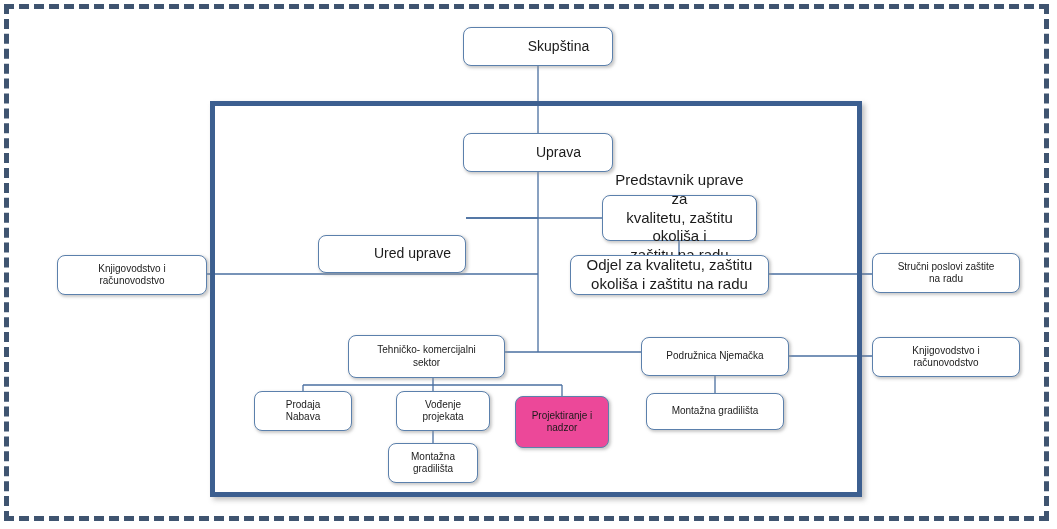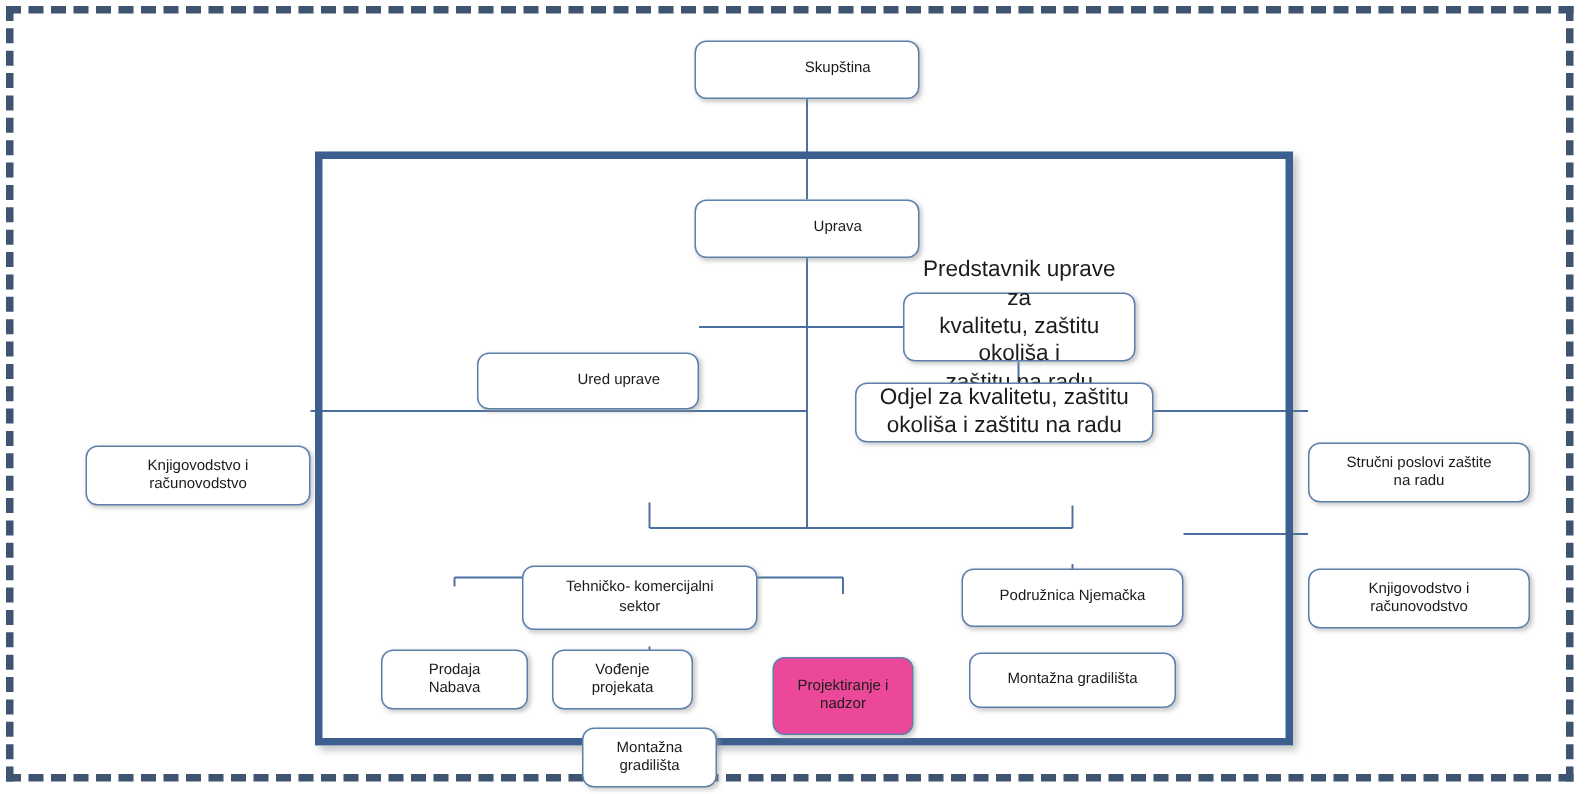--- a/index.html
+++ b/index.html
@@ -60,22 +60,22 @@
     color: #1b1b1b;
     display: flex;
     align-items: center;
     justify-content: center;
     text-align: center;
     line-height: 1.25;
     box-shadow: 1.5px 1.5px 3px rgba(150,150,150,0.5);
     padding: 2px 4px;
     white-space: pre-line;
   }
-  .fs-11 { font-size: 10px; padding-left: 45px; }
-  .fs-10 { font-size: 10px; margin-top: 42px; }
+  .fs-11 { font-size: 14px; padding-left: 45px; }
+  .fs-10 { font-size: 10px; }
   .fs-9  { font-size: 15px; }
 </style>
 </head>
 <body>
 
 <div id="chart-root">
 
   <div id="outer-frame"></div>
 
   <svg id="connectors" viewBox="0 0 1057 529" preserveAspectRatio="none">
@@ -116,21 +116,21 @@
 računovodstvo</span></div>
       <div class="node fs-10" style="left: 872px; top: 253px; width: 148px; height: 40px; border-color: rgb(91, 128, 172); background: rgb(255, 255, 255); color: rgb(27, 27, 27);"><span>Stručni poslovi zaštite
 na radu</span></div>
       <div class="node fs-10" style="left: 348px; top: 335px; width: 157px; height: 43px; border-color: rgb(91, 128, 172); background: rgb(255, 255, 255); color: rgb(27, 27, 27);"><span>Tehničko- komercijalni
 sektor</span></div>
       <div class="node fs-10" style="left: 641px; top: 337px; width: 148px; height: 39px; border-color: rgb(91, 128, 172); background: rgb(255, 255, 255); color: rgb(27, 27, 27);"><span>Podružnica Njemačka</span></div>
       <div class="node fs-10" style="left: 872px; top: 337px; width: 148px; height: 40px; border-color: rgb(91, 128, 172); background: rgb(255, 255, 255); color: rgb(27, 27, 27);"><span>Knjigovodstvo i
 računovodstvo</span></div>
       <div class="node fs-10" style="left: 254px; top: 391px; width: 98px; height: 40px; border-color: rgb(91, 128, 172); background: rgb(255, 255, 255); color: rgb(27, 27, 27);"><span>Prodaja
 Nabava</span></div>
-      <div class="node fs-10" style="left: 368px; top: 391px; width: 94px; height: 40px; border-color: rgb(91, 128, 172); background: rgb(255, 255, 255); color: rgb(27, 27, 27);"><span>Vođenje
+      <div class="node fs-10" style="left: 396px; top: 391px; width: 94px; height: 40px; border-color: rgb(91, 128, 172); background: rgb(255, 255, 255); color: rgb(27, 27, 27);"><span>Vođenje
 projekata</span></div>
       <div class="node fs-10" style="left: 515px; top: 396px; width: 94px; height: 52px; border-color: rgb(91, 128, 172); background: #ec4899; color: rgb(27, 27, 27);"><span>Projektiranje i
 nadzor</span></div>
       <div class="node fs-10" style="left: 646px; top: 393px; width: 138px; height: 37px; border-color: rgb(91, 128, 172); background: rgb(255, 255, 255); color: rgb(27, 27, 27);"><span>Montažna gradilišta</span></div>
       <div class="node fs-10" style="left: 388px; top: 443px; width: 90px; height: 40px; border-color: rgb(91, 128, 172); background: rgb(255, 255, 255); color: rgb(27, 27, 27);"><span>Montažna
 gradilišta</span></div>
     </div>
 
 </div>
 

